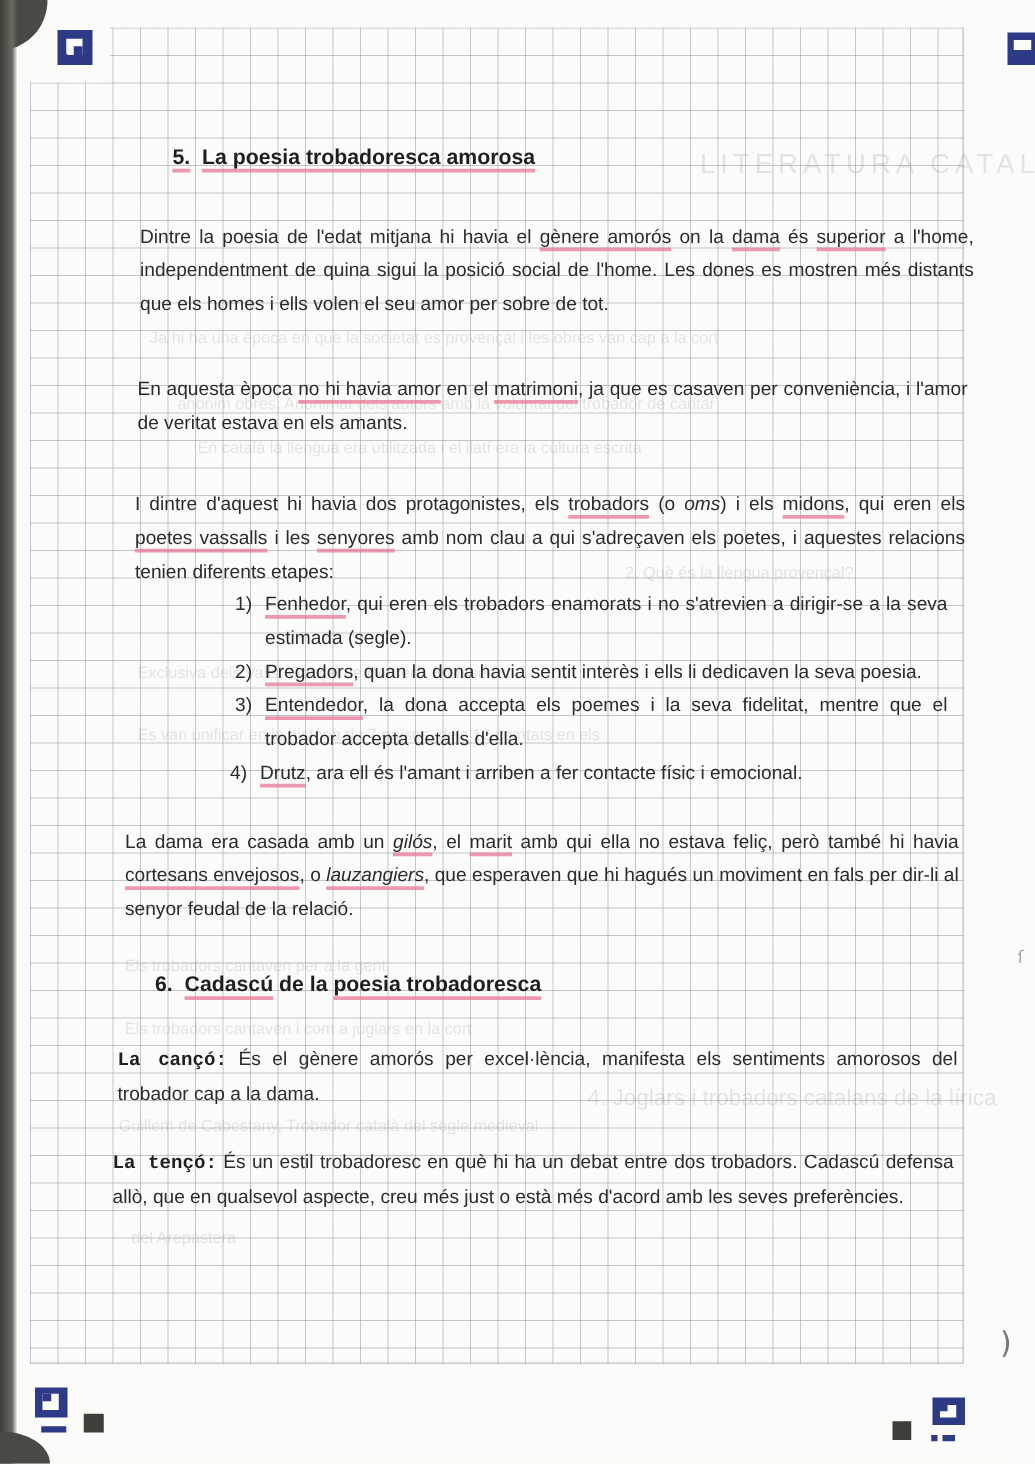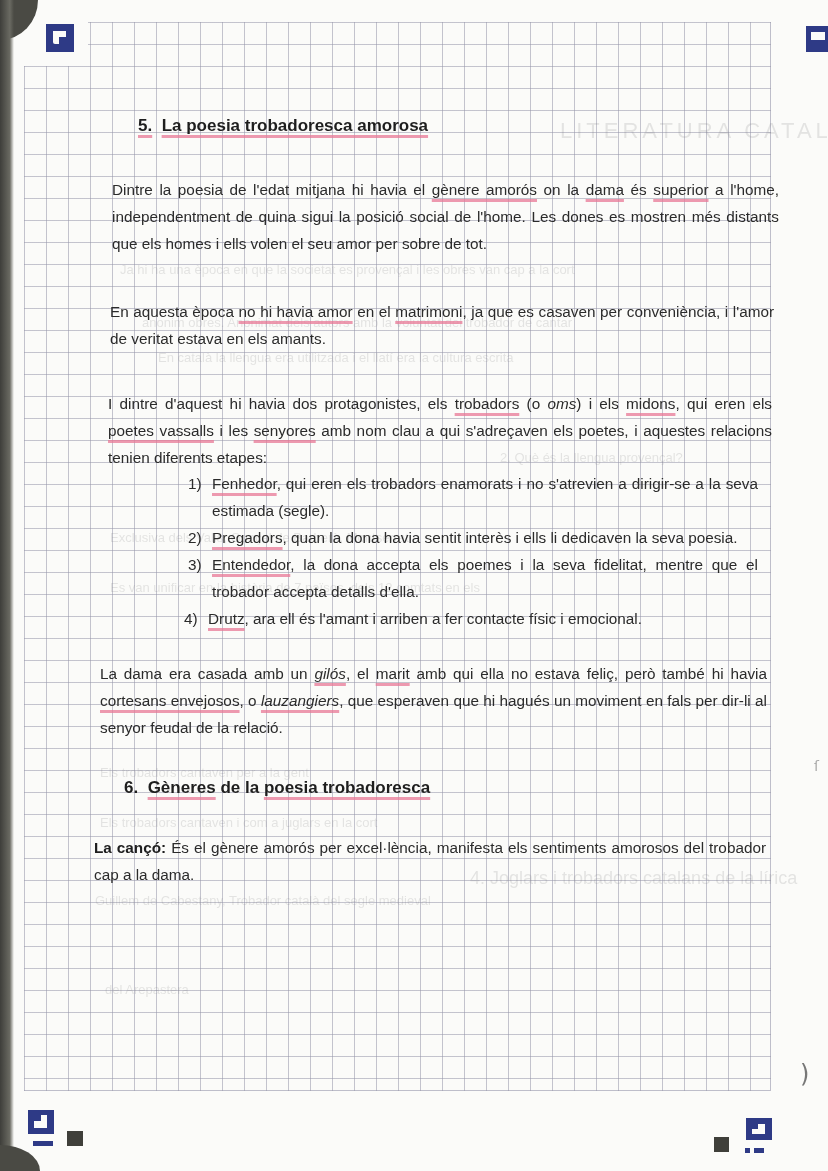--- a/index.html
+++ b/index.html
@@ -124,21 +124,21 @@
       position: absolute;
       left: 0;
     }
     .hl {
       text-decoration: underline;
       text-decoration-color: rgba(232,120,150,0.75);
       text-decoration-thickness: 3px;
       text-underline-offset: 4px;
     }
     .it { font-style: italic; margin-top: 40px; }
-    .b { font-weight: bold; color: #1e1e1e; }
+    .b { font-weight: bold; color: #1e1e1e; font-family: Liberation Mono, monospace; }
   </style>
 </head>
 <body>
 
 <div class="page">
   <div class="grid"></div>
   <div class="grid-cutout-tl"></div>
 
   <div class="ghost" style="left:560px;top:118px;font-size:22px;letter-spacing:4px;">LITERATURA CATALANA</div>
   <div class="ghost" style="left:120px;top:262px;">Ja hi ha una època en que la societat es provençal i les obres van cap a la cort</div>
@@ -199,20 +199,21 @@
       <li><span class="num">1)</span><span class="hl">Fenhedor</span><span>, qui eren els trobadors enamorats i no s'atrevien a dirigir-se a la seva estimada (segle).</span></li>
       <li><span class="num">2)</span><span class="hl">Pregadors</span><span>, quan la dona havia sentit interès i ells li dedicaven la seva poesia.</span></li>
       <li><span class="num">3)</span><span class="hl">Entendedor</span><span>, la dona accepta els poemes i la seva fidelitat, mentre que el trobador accepta detalls d'ella.</span></li>
       <li style="margin-left:-4px;"><span class="num">4)</span><span class="hl">Drutz</span><span>, ara ell és l'amant i arriben a fer contacte físic i emocional.</span></li>
     </ul>
 
     <div class="para" style="left:100px;top:660px;width:667px;"><span>La dama era casada amb un </span><span class="it hl">gilós</span><span>, el </span><span class="hl">marit</span><span> amb qui ella no estava feliç, però també hi havia </span><span class="hl">cortesans envejosos</span><span>, o </span><span class="it hl">lauzangiers</span><span>, que esperaven que hi hagués un moviment en fals per dir-li al senyor feudal de la relació.</span></div>
 
     <div class="heading" style="left:124px;top:778px;">
       <span>6.</span>&nbsp;
-      <span class="hl">Gèneres</span><span> de la </span><span class="hl">poesia trobadoresca</span>
+      <span class="hl">Cadascú</span><span> de la </span><span class="hl">poesia trobadoresca</span>
     </div>
 
     <div class="para" style="left:94px;top:834px;width:672px;"><span class="b">La cançó:</span><span> És el gènere amorós per excel·lència, manifesta els sentiments amorosos del trobador cap a la dama.</span></div>
 
+    <div class="para" style="left:90px;top:916px;width:673px;"><span class="b">La tençó:</span><span> És un estil trobadoresc en què hi ha un debat entre dos trobadors. Cadascú defensa allò, que en qualsevol aspecte, creu més just o està més d'acord amb les seves preferències.</span></div>
 
   </div>
 </div>
 
 </body></html>

